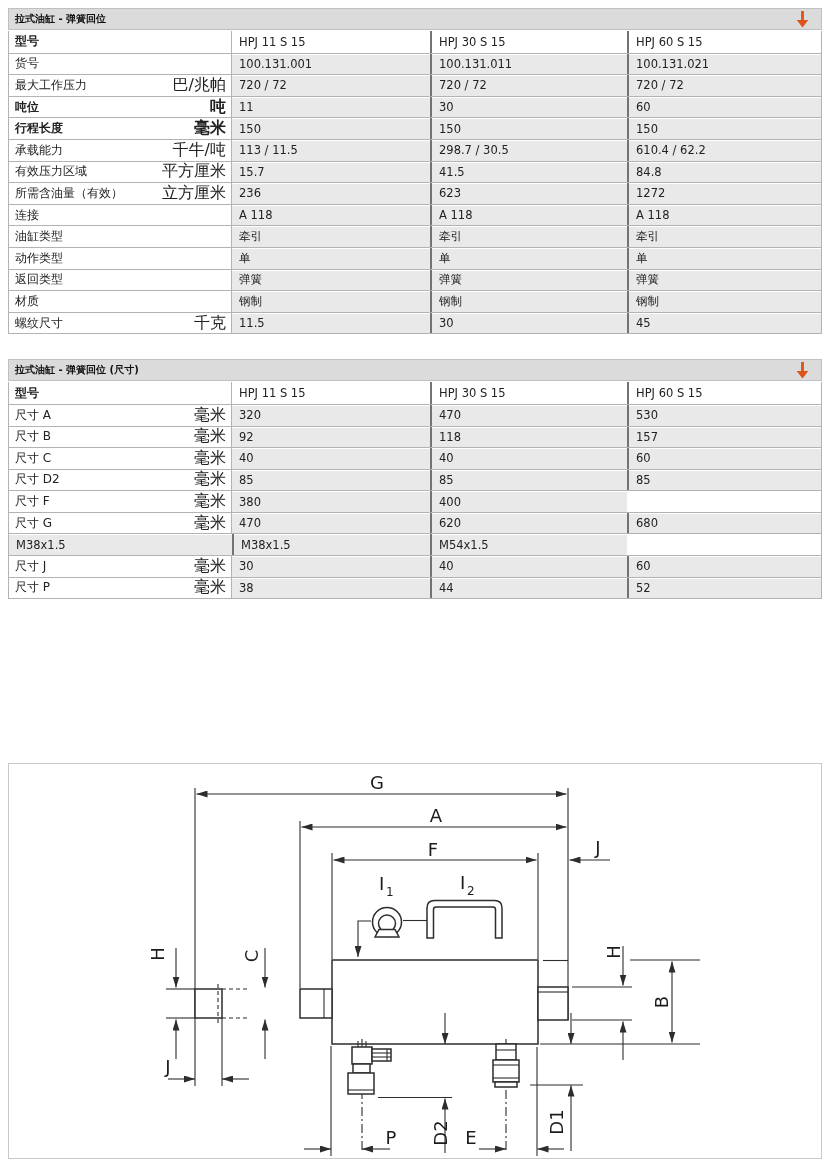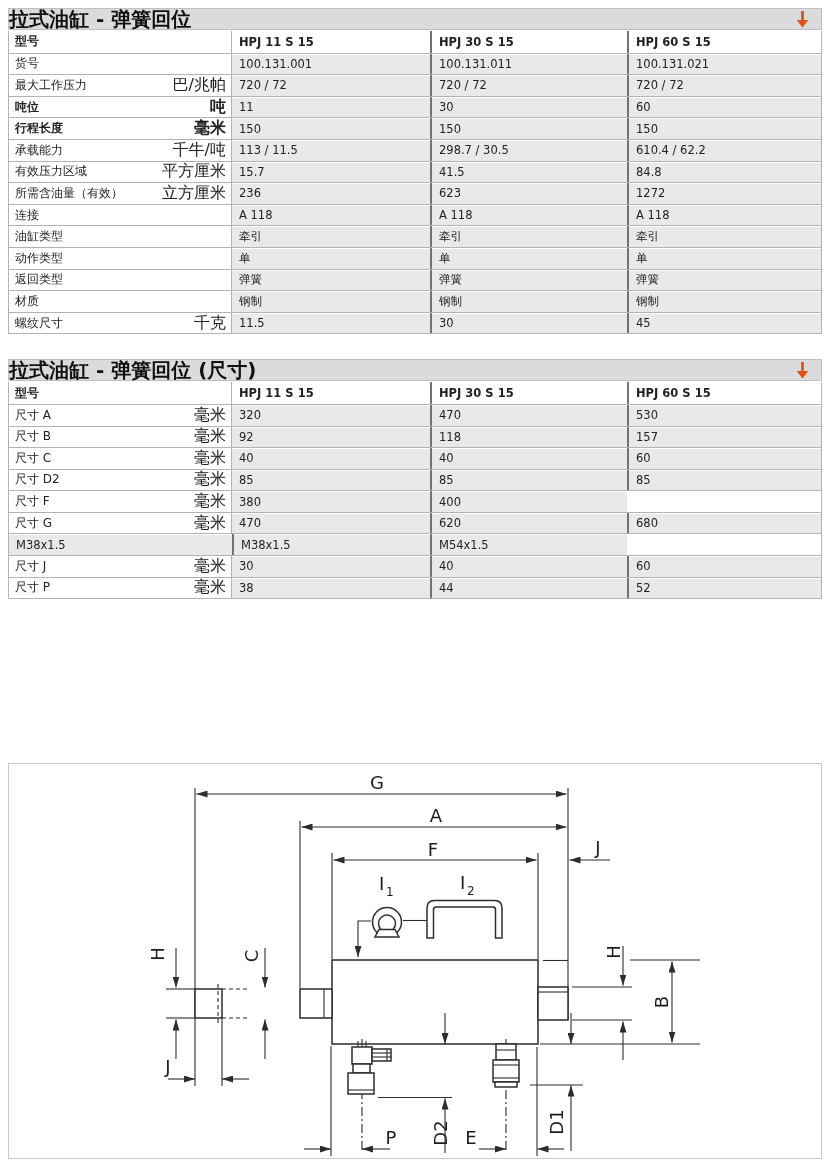--- a/index.html
+++ b/index.html
@@ -1,29 +1,29 @@
 <!DOCTYPE html>
 <html><head>
 <meta charset="utf-8">
 <style>
   html,body{margin:0;padding:0;background:#fff;}
   body{width:830px;height:1167px;font-family:"DejaVu Sans","Liberation Sans",sans-serif;color:#222;position:relative;}
   .wrap{padding:8px;}
   .spec{width:814px;box-sizing:border-box;}
   .bar{height:22px;background:#dbdbdb;border:1px solid #c0c0c0;position:relative;box-sizing:border-box;margin-bottom:1px;}
-  .bar .t{font-size:20px;font-weight:bold;line-height:20px;color:#101010;}
+  .bar .t{font-size:10px;font-weight:bold;line-height:20px;padding-left:6px;color:#101010;}
   .dl{position:absolute;right:12px;top:2px;width:13px;height:17px;}
   .tbl{border:1px solid #b3b3b3;border-top:none;}
   .row{display:grid;grid-template-columns:223px 198px 197px 1fr;height:21.6px;border-top:1px solid #b3b3b3;box-sizing:border-box;}
   .row.thead{border-top:none;}
   .cell{display:flex;align-items:center;box-sizing:border-box;overflow:hidden;white-space:nowrap;}
   .label{justify-content:space-between;padding:0 5px 0 6px;border-right:1px solid #b3b3b3;background:#fff;}
   .val{background:#e9e9e9;padding-left:7px;box-shadow:inset 0 1px 0 #fff;font-size:11.5px;}
   .val + .val{border-left:2px solid #737373;}
-  .thead .val{background:#fff;box-shadow:none;font-weight:bold;}
+  .thead .val{background:#fff;box-shadow:none;font-weight:normal;}
   .thead .label{font-weight:bold;}
   .lab{font-size:12px;}
   .unit{font-size:16px;}
   .row.bold .lab,.row.bold .unit{font-weight:bold;text-align:right;}
   .gap1{height:25px;} .gap2{height:164px;}
   .panel{width:814px;height:396px;border:1px solid #c9c9c9;box-sizing:border-box;background:#fff;}
   svg text{fill:#1c1c1c;}
   .dimtxt{font-size:18px;text-anchor:middle;}
   .subtxt{font-size:12px;}
   .itxt{font-size:18px;}

